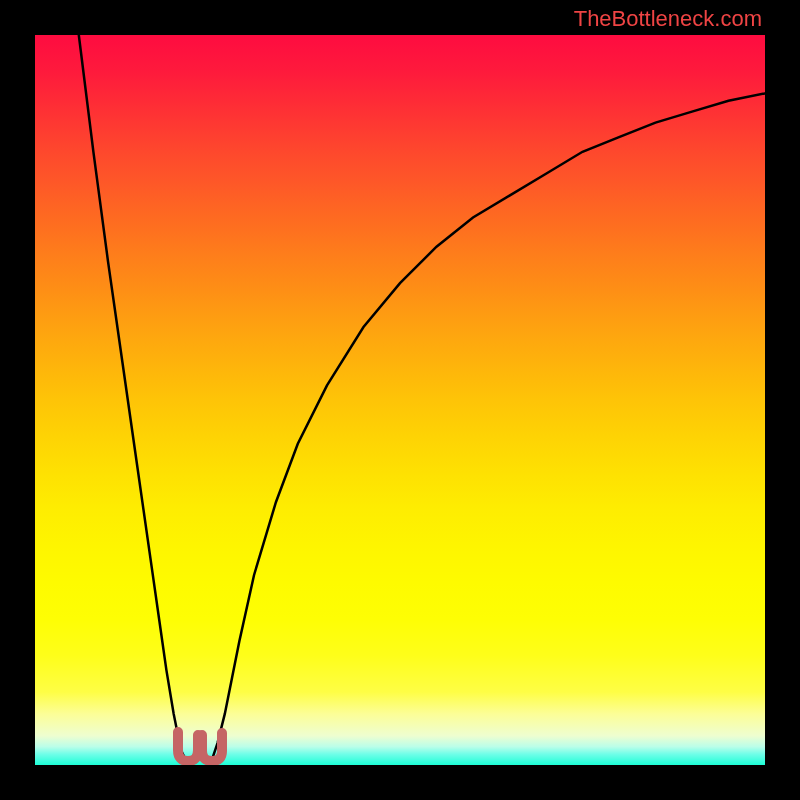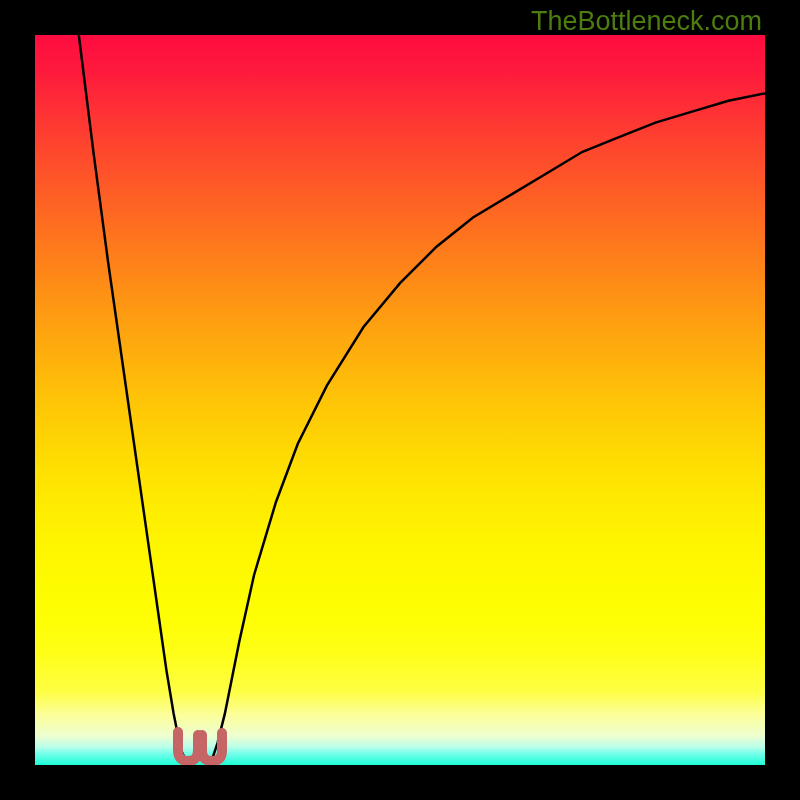--- a/index.html
+++ b/index.html
@@ -47,22 +47,22 @@
       #bafee9 97.5%,
       #70fee8 98.5%,
       #1dfed7 100%
     );
     overflow: hidden;
   }
   .attribution {
     position: absolute;
     top: 6px;
     right: 38px;
-    color: #4d7c0f;
-    font-size: 27px;
+    color: #ef4444;
+    font-size: 22px;
     font-weight: 400;
     letter-spacing: 0px;
     user-select: none;
     margin-left: 44px;
   }
   svg {
     position: absolute;
     left: 0;
     top: 0;
   }

